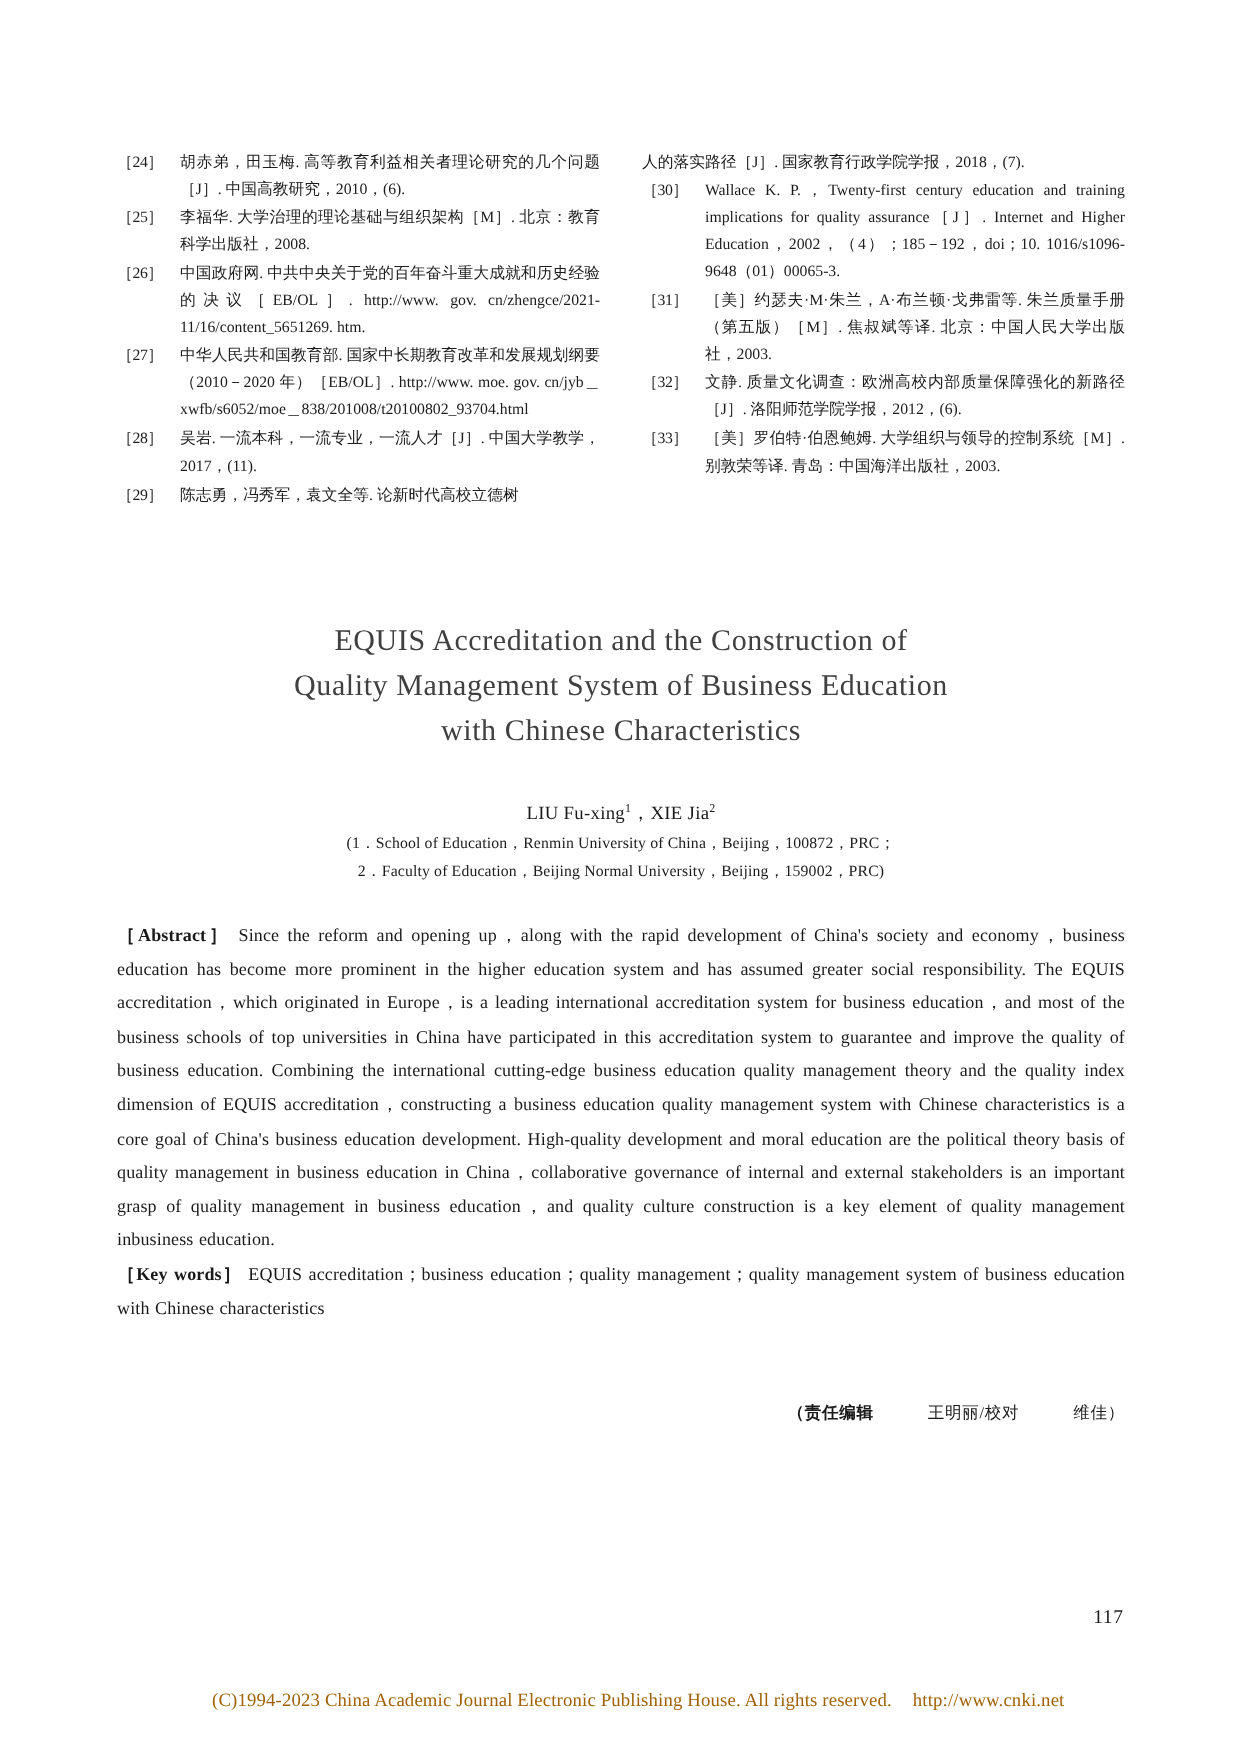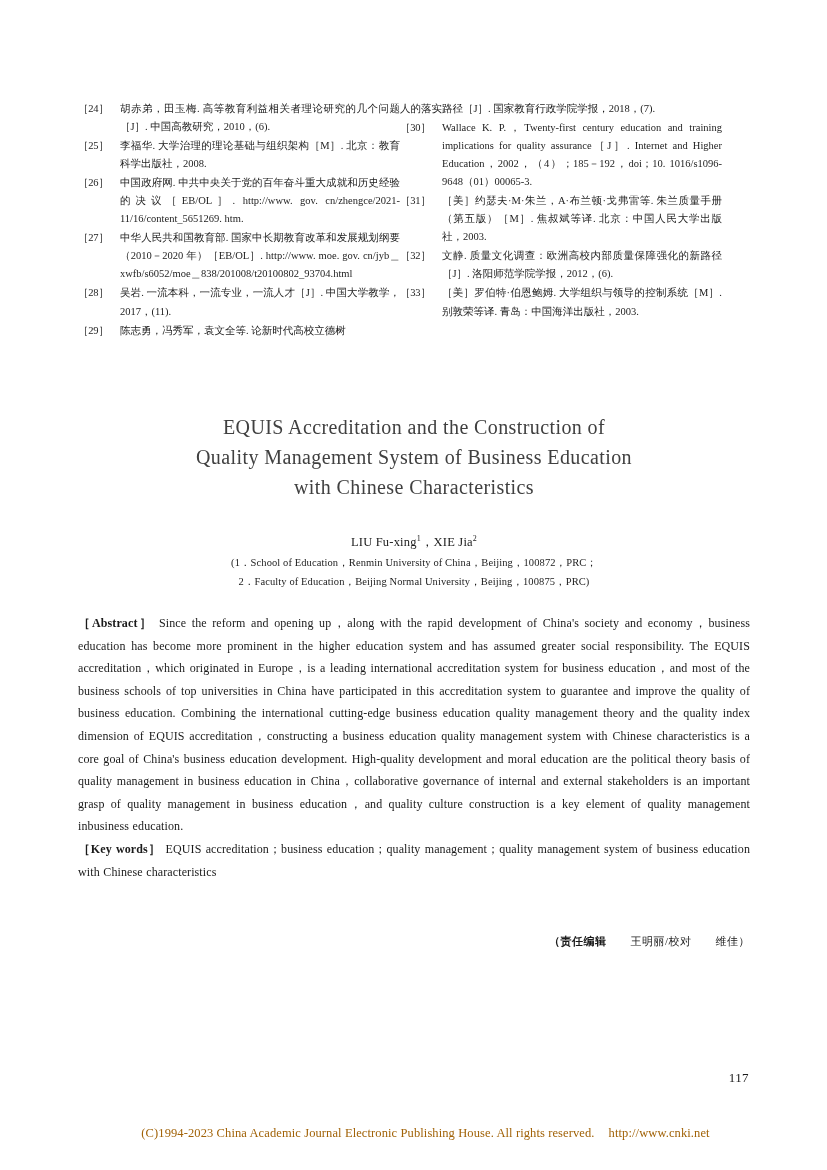--- a/index.html
+++ b/index.html
@@ -21,20 +21,21 @@
     width: 827px;
     height: 1170px;
   }
   
   .refs {
     position: absolute;
     left: 78px;
     top: 100px;
     width: 672px;
     display: flex;
+    gap: 28px;
   }
   .refs-col {
     width: 322px;
   }
   .ref-item {
     display: flex;
     font-size: 10.5px;
     line-height: 1.72;
     margin-bottom: 1px;
     color: #1c1c1c;
@@ -127,21 +128,21 @@
   
   .editor-line {
     position: absolute;
     left: 78px;
     top: 934px;
     width: 672px;
     text-align: right;
     font-size: 11px;
     letter-spacing: 0.5px;
   }
-  .editor-line .seg { margin-left: 24px; }
+  .editor-line .seg { margin-left: 36px; }
   .editor-line .bold { font-weight: bold; }
   
   .page-number {
     position: absolute;
     right: 78px;
     top: 1070px;
     font-size: 13px;
     letter-spacing: 0.4px;
   }
   
@@ -215,21 +216,21 @@
 
   <div class="title-block">
     <div class="title-line">EQUIS Accreditation and the Construction of</div>
     <div class="title-line">Quality Management System of Business Education</div>
     <div class="title-line">with Chinese Characteristics</div>
   </div>
 
   <div class="authors">
     <div class="author-line"><span>LIU Fu-xing</span><sup>1</sup><span>，XIE Jia</span><sup>2</sup></div>
     <div class="affil">(1．School of Education，Renmin University of China，Beijing，100872，PRC；</div>
-    <div class="affil">2．Faculty of Education，Beijing Normal University，Beijing，100875，PRC)</div>
+    <div class="affil">2．Faculty of Education，Beijing Normal University，Beijing，159002，PRC)</div>
   </div>
 
   <div class="abstract">
     <div class="abs-para"><span class="abs-label">［Abstract］</span> <span>Since the reform and opening up，along with the rapid development of China's society and economy，business education has become more prominent in the higher education system and has assumed greater social responsibility. The EQUIS accreditation，which originated in Europe，is a leading international accreditation system for business education，and most of the business schools of top universities in China have participated in this accreditation system to guarantee and improve the quality of business education. Combining the international cutting-edge business education quality management theory and the quality index dimension of EQUIS accreditation，constructing a business education quality management system with Chinese characteristics is a core goal of China's business education development. High-quality development and moral education are the political theory basis of quality management in business education in China，collaborative governance of internal and external stakeholders is an important grasp of quality management in business education，and quality culture construction is a key element of quality management inbusiness education.</span></div>
     <div class="kw-para"><span class="abs-label">［Key words］</span> <span>EQUIS accreditation；business education；quality management；quality management system of business education with Chinese characteristics</span></div>
   </div>
 
   <div class="editor-line">
     <span class="bold">（责任编辑</span><span class="seg">王明丽/校对</span><span class="seg">维佳）</span>
   </div>

